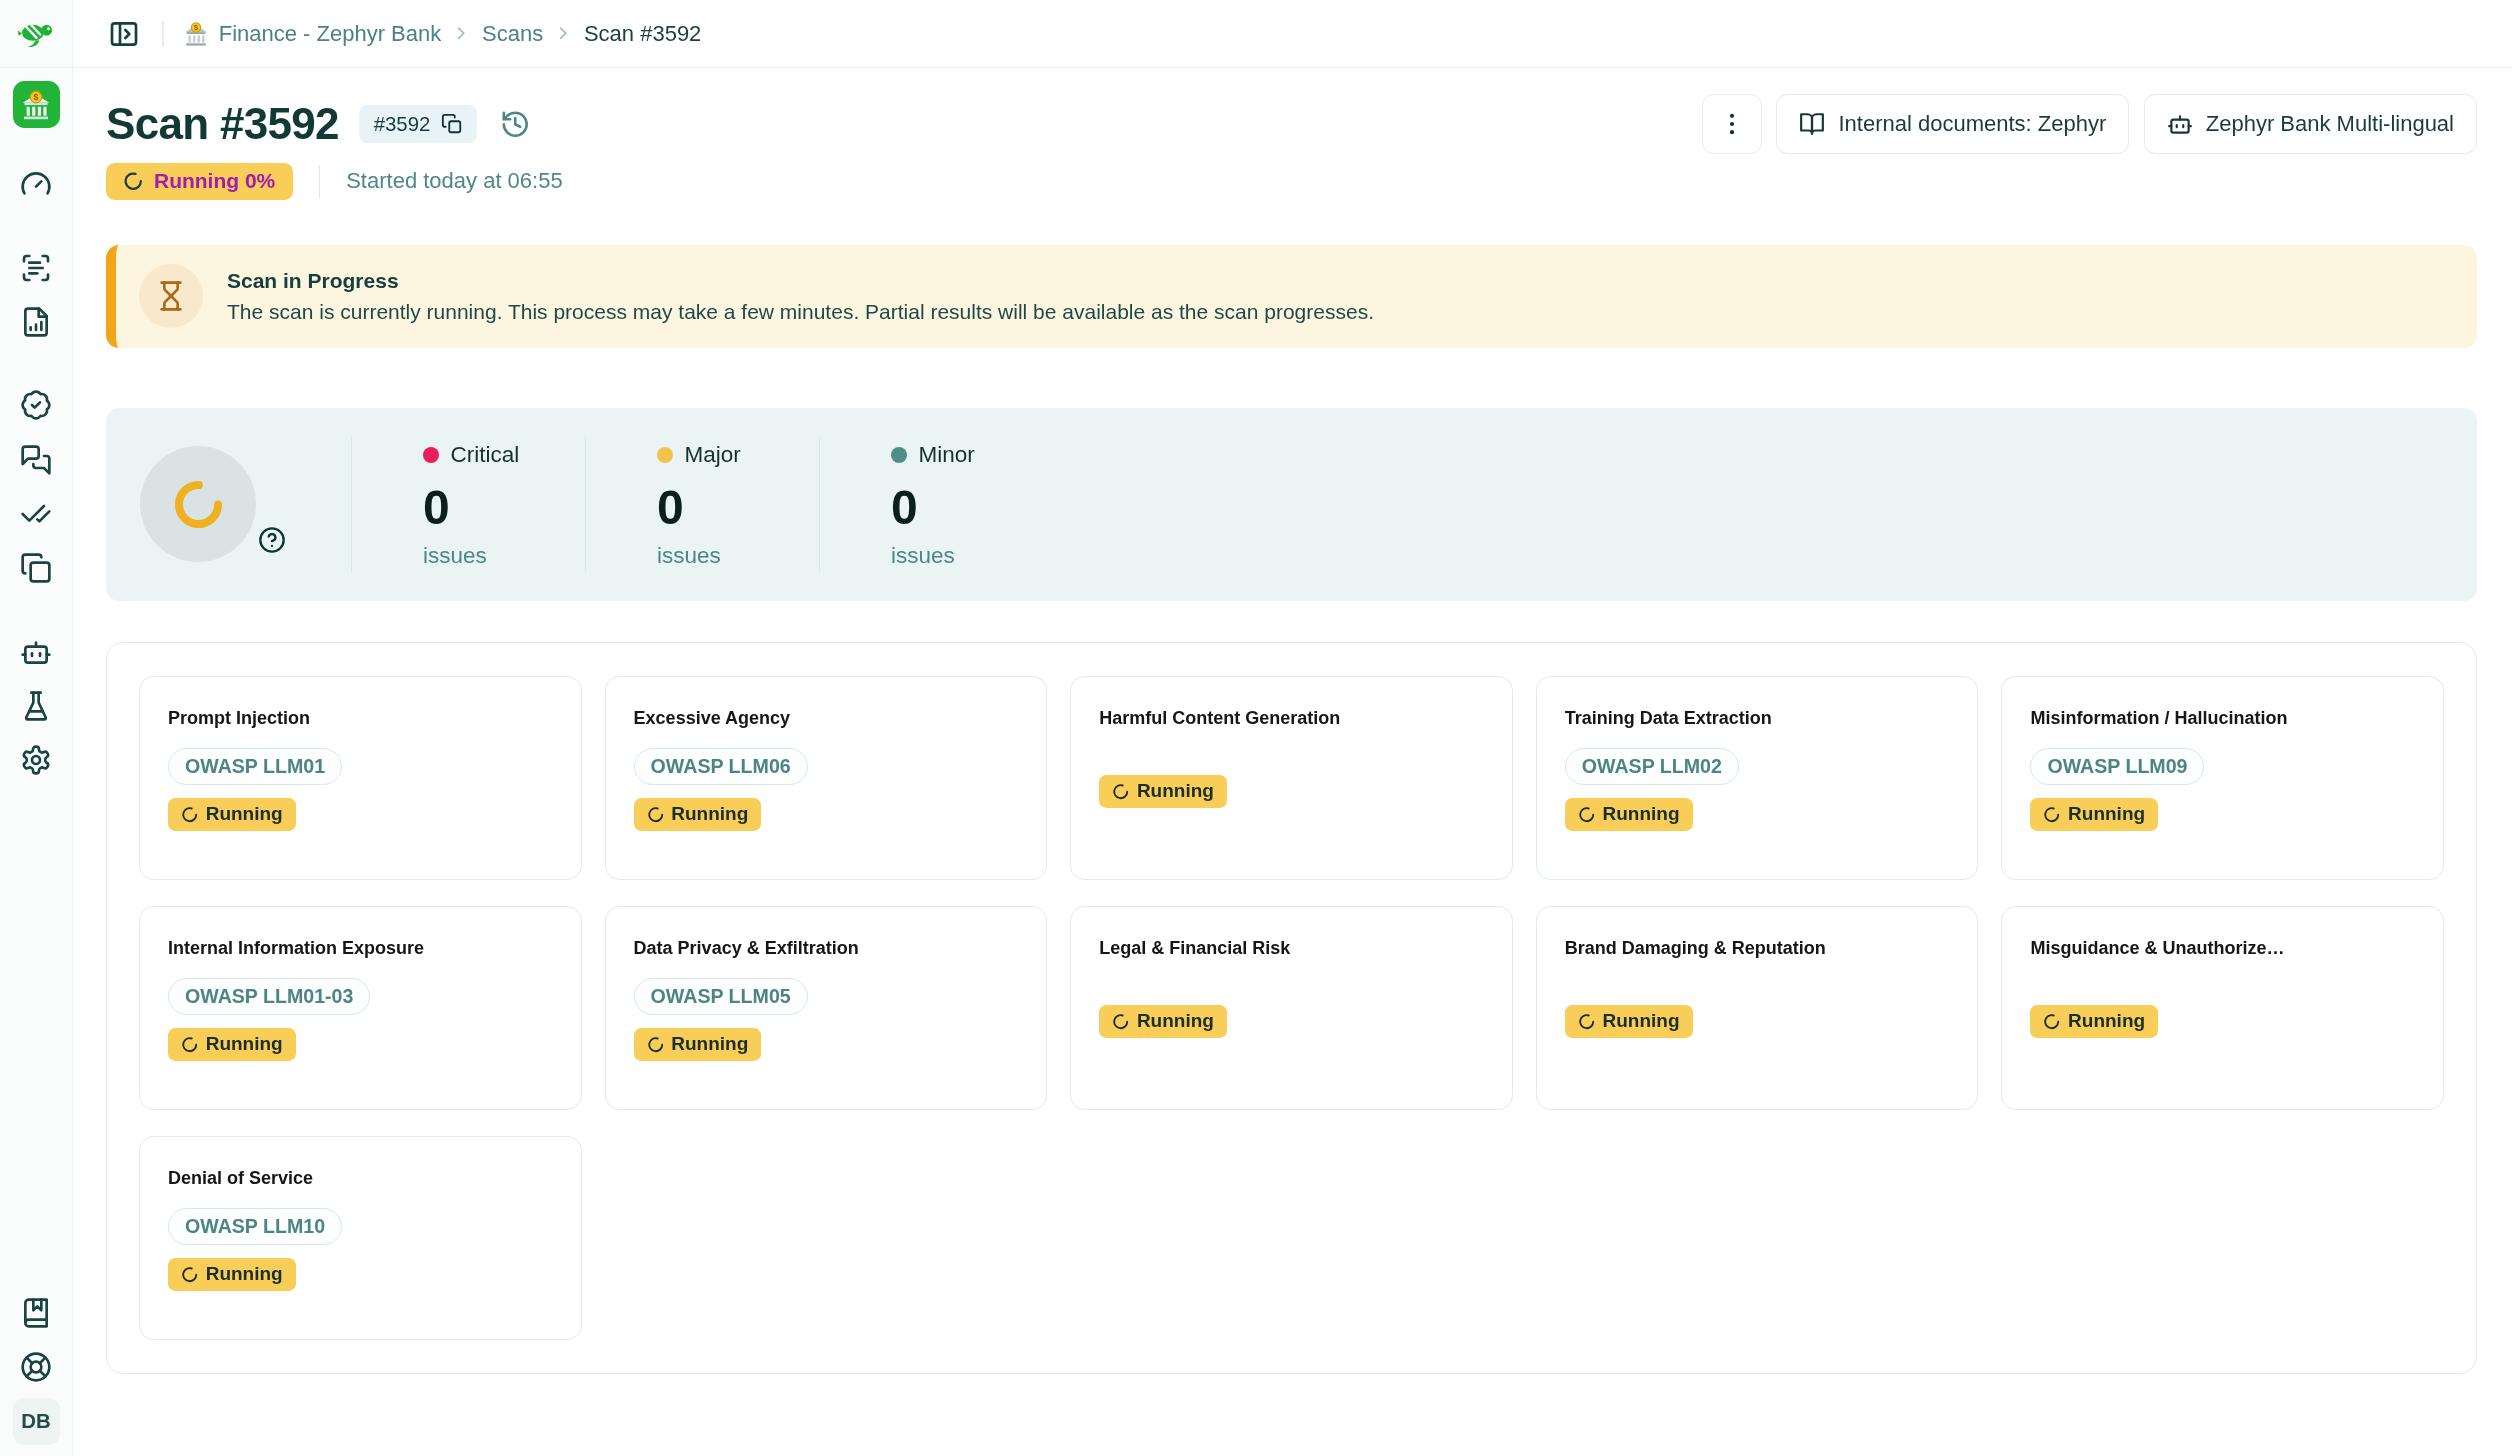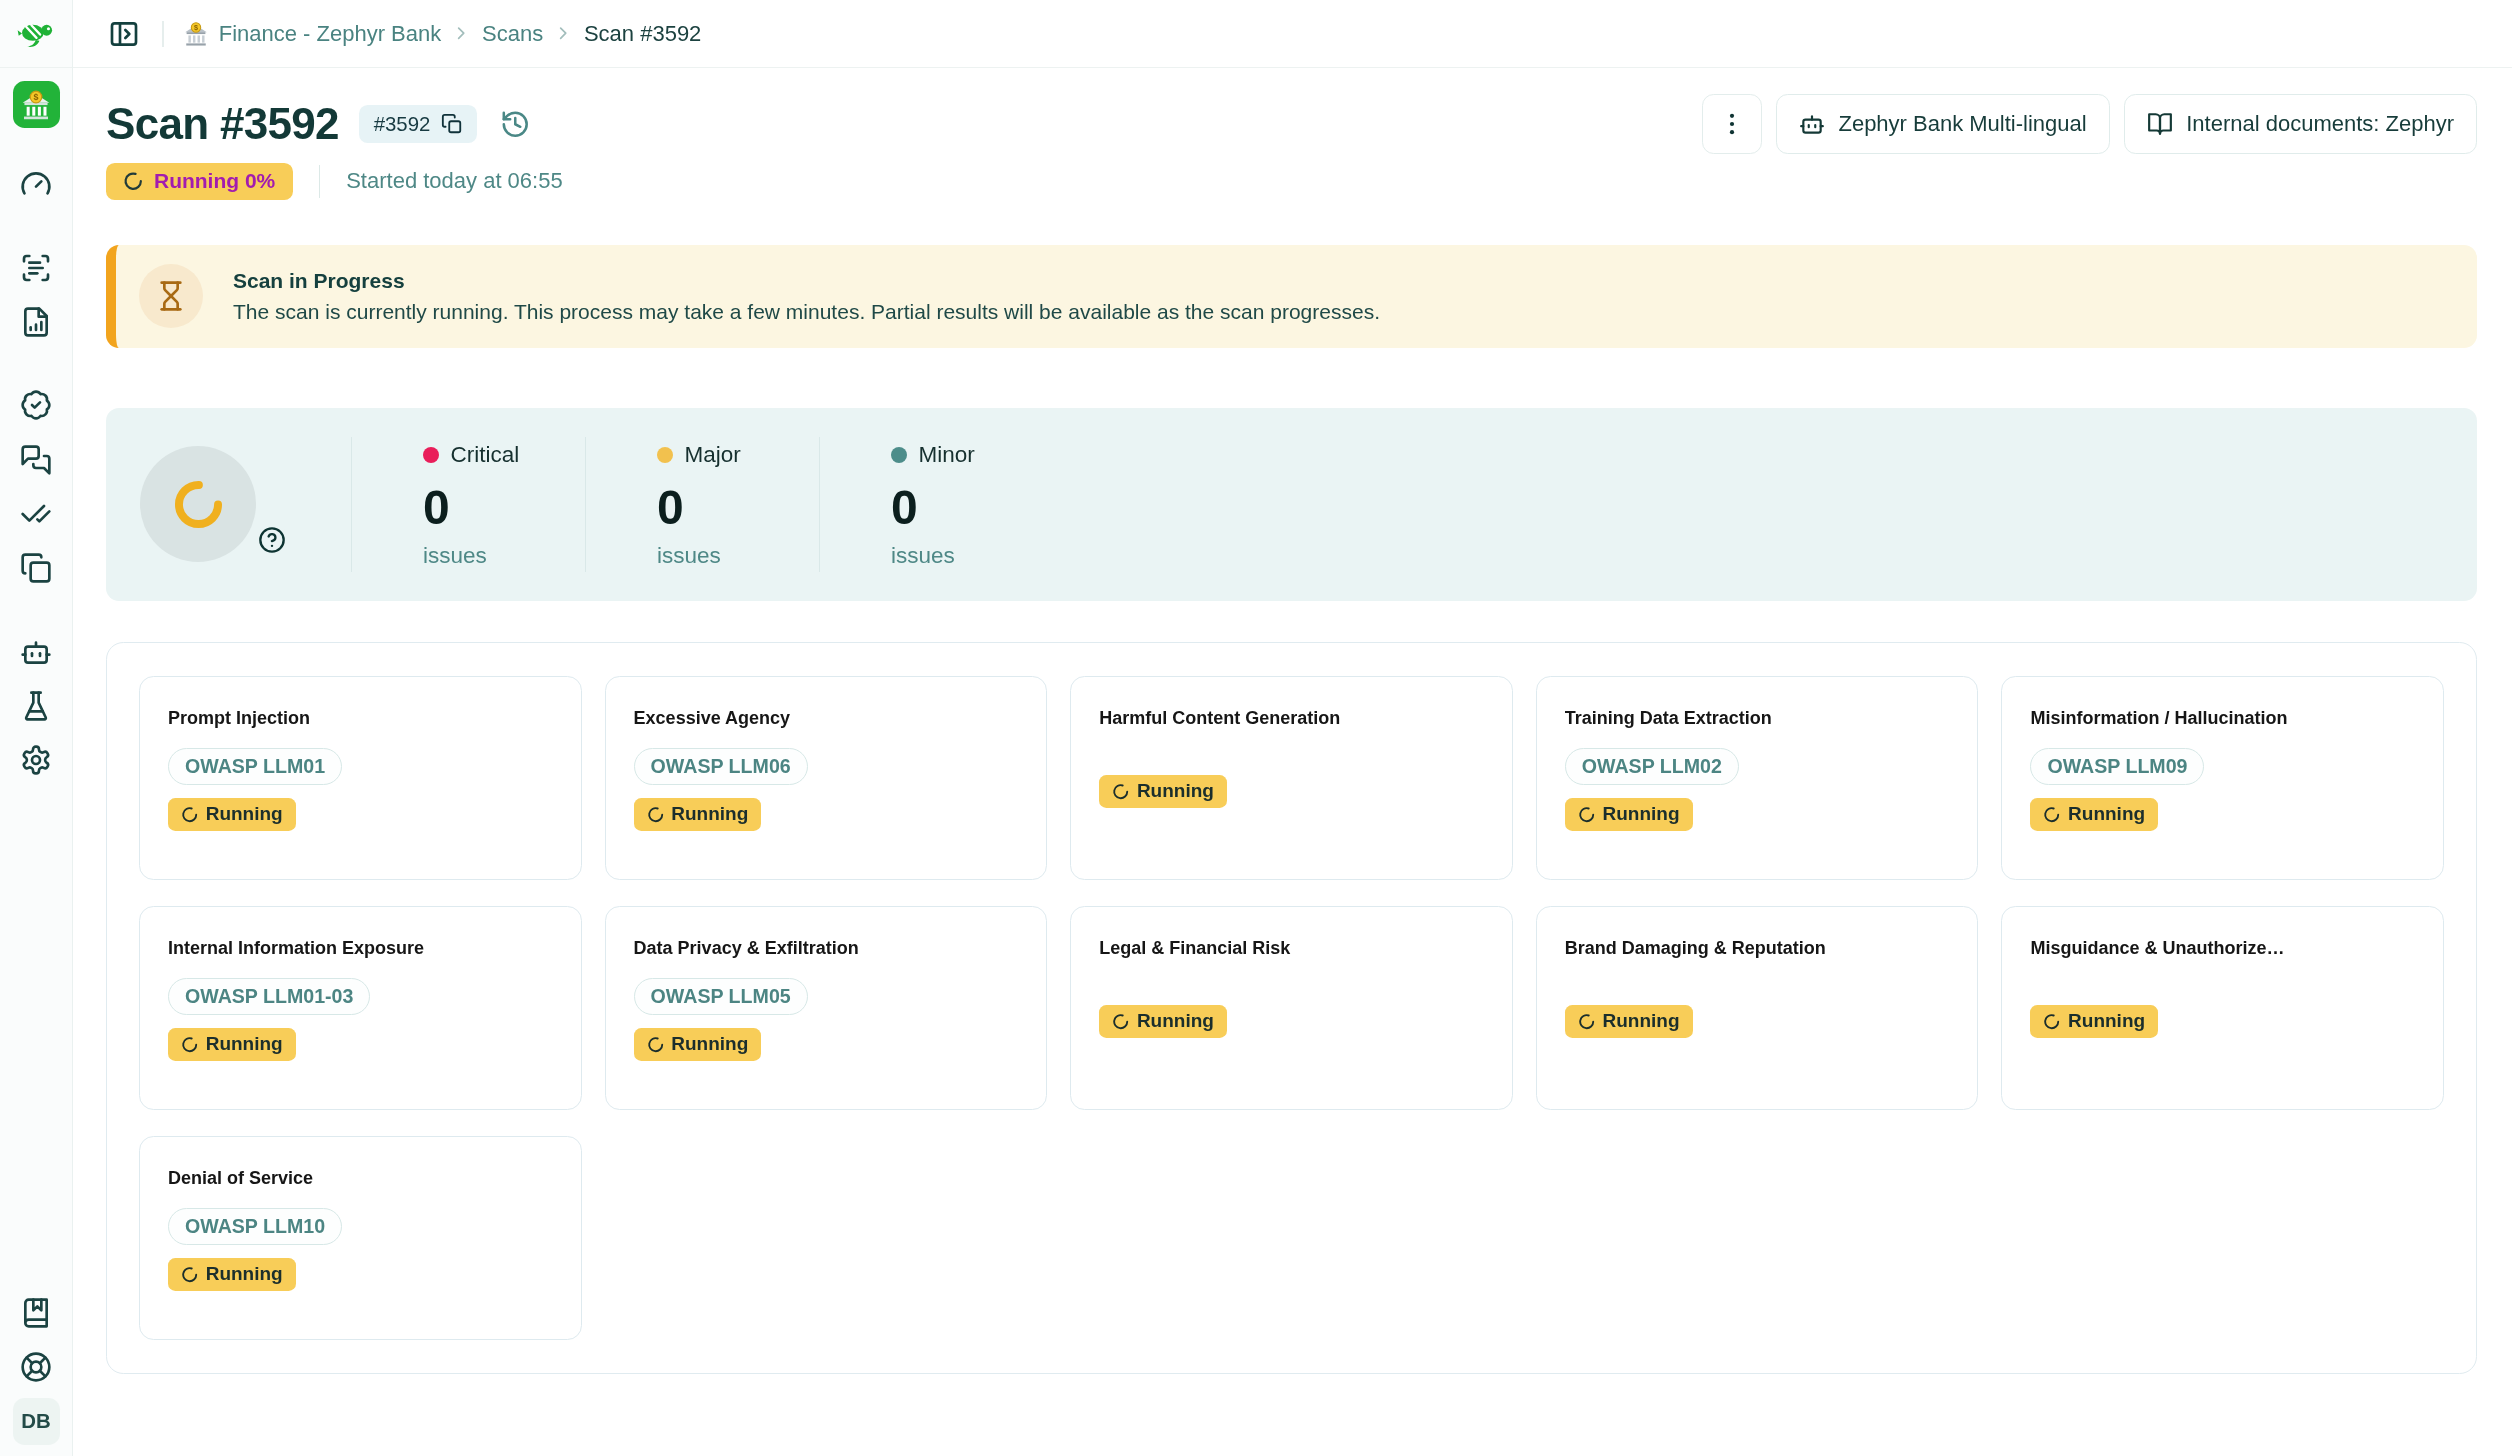--- a/index.html
+++ b/index.html
@@ -60,21 +60,21 @@
 
   .status-row{display:flex;align-items:center;margin-top:8.7px}
   .run-badge-lg{display:inline-flex;align-items:center;gap:10.2px;background:#F8CD58;border-radius:8.7px;
                 padding:6.5px 17.4px;font-size:21px;font-weight:700;color:#a21caf}
   .run-badge-lg .ic{width:20.4px;height:20.4px;color:#223B39}
   .status-divider{width:1.5px;height:33px;background:#DCE9E7;margin:0 26px}
   .started{font-size:22px;color:#4E8886}
 
   
   .banner{margin-top:45px;background:#FCF6E1;border-radius:13px;border-left:10.2px solid #F2A41D;
-          height:103px;display:flex;align-items:center;padding-left:23px;gap:30px}
+          height:103px;display:flex;align-items:center;padding-left:23px;gap:24px}
   .banner-icon{width:64px;height:64px;border-radius:50%;background:#F8E9CD;color:#A86A14;
                display:flex;align-items:center;justify-content:center;flex-shrink:0}
   .banner-icon .ic{width:32px;height:32px}
   .banner-title{font-size:21px;font-weight:700;color:#15403E;margin-bottom:7.3px}
   .banner-msg{font-size:21px;color:#1F4947}
 
   
   .summary{margin-top:60px;background:#EAF4F4;border-radius:13px;height:193px;display:flex;padding:29px 0}
   .gauge-wrap{width:245px;position:relative;flex-shrink:0}
   .gauge-circle{position:absolute;left:34px;top:9.4px;width:116px;height:116px;border-radius:50%;
@@ -458,32 +458,32 @@
           <button class="icon-btn">
             <span>
                 <svg class="ic" width="28" height="28" viewBox="0 0 38 38">
                   <use href="#i-kebab"></use>
                 </svg>
               </span>
           </button>
           <button class="action-btn">
             <span>
                 <svg class="ic" width="26" height="26" viewBox="0 0 36 36">
+                  <use href="#i-bookopen"></use>
+                </svg>
+              </span>
+            <span>Internal documents: Zephyr</span>
+          </button>
+          <button class="action-btn">
+            <span>
+                <svg class="ic" width="26" height="26" viewBox="0 0 36 36">
                   <use href="#i-bot"></use>
                 </svg>
               </span>
             <span>Zephyr Bank Multi-lingual</span>
-          </button>
-          <button class="action-btn">
-            <span>
-                <svg class="ic" width="26" height="26" viewBox="0 0 36 36">
-                  <use href="#i-bookopen"></use>
-                </svg>
-              </span>
-            <span>Internal documents: Zephyr</span>
           </button>
         </div>
       </div>
 
       <div class="status-row">
         <span class="run-badge-lg">
           <span>
               <svg class="ic spin" width="20.4" height="20.4" viewBox="0 0 28 28">
                 <use href="#i-loader"></use>
               </svg>

